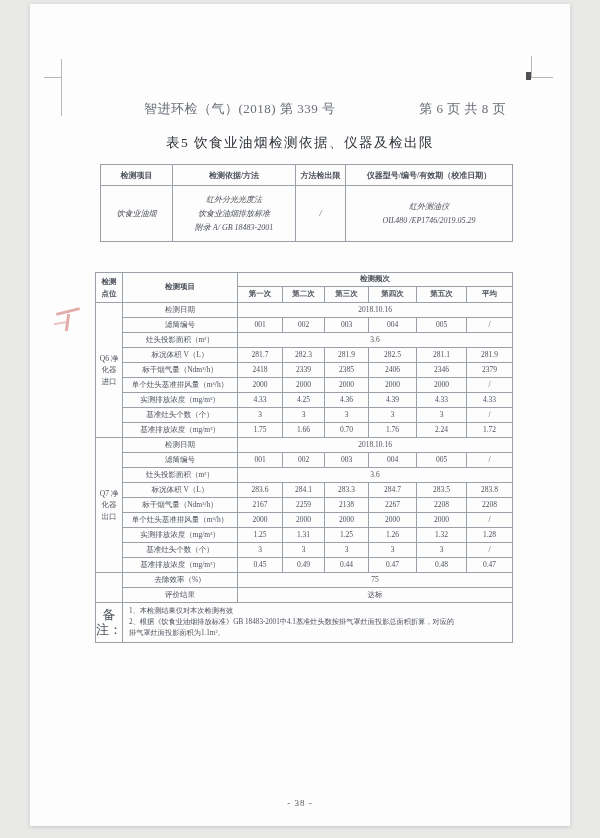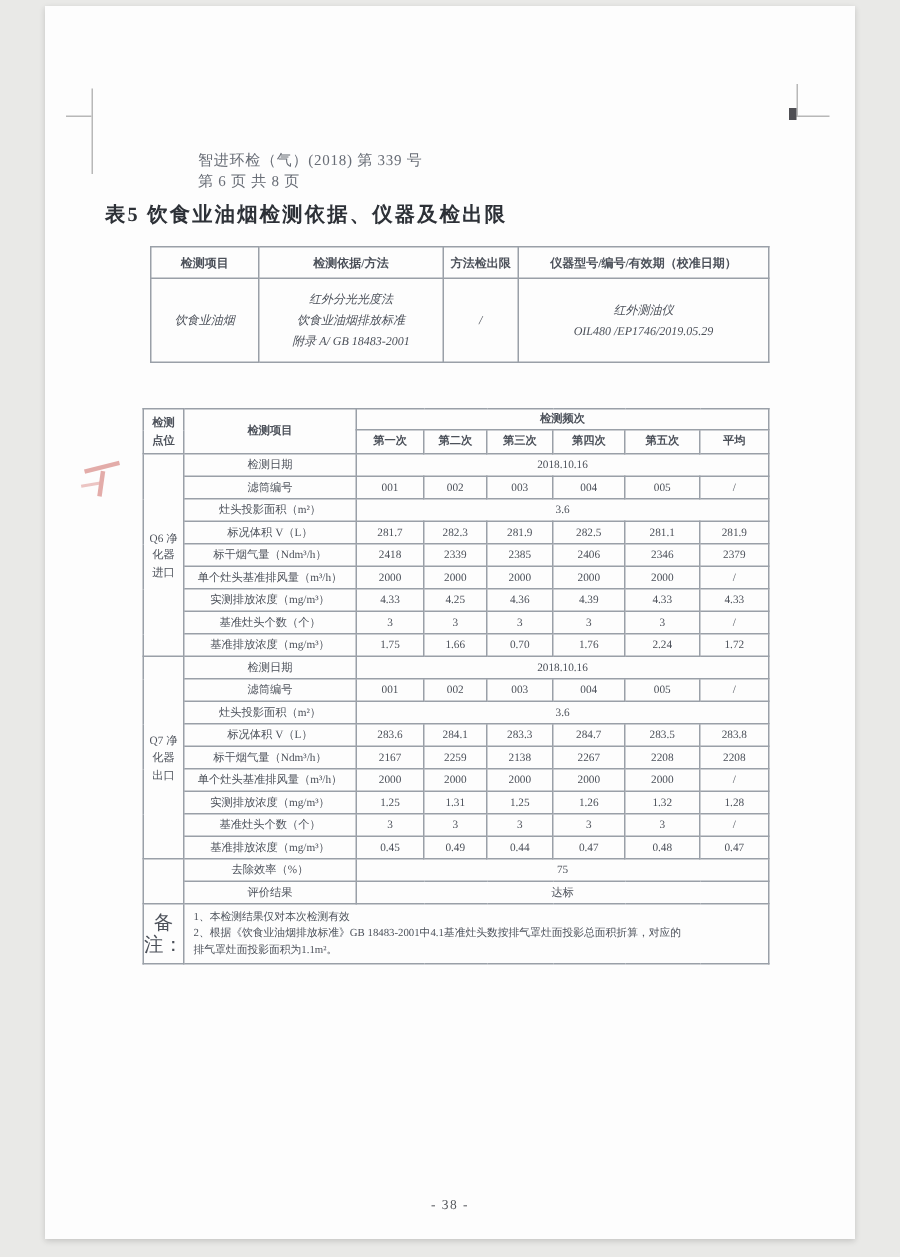--- a/index.html
+++ b/index.html
@@ -16,27 +16,27 @@
   .mark{position:absolute;background:#b8b8b8;}
   .mark-sq{position:absolute;background:#4f4f54;}
   
   .stamp{position:absolute;left:20px;top:298px;width:34px;height:38px;opacity:.55;}
   .stamp i{position:absolute;background:#cf6b66;display:block;}
   .stamp .s1{left:6px;top:8px;width:24px;height:3px;transform:rotate(-14deg);}
   .stamp .s2{left:16px;top:12px;width:3px;height:17px;transform:rotate(8deg);}
   .stamp .s3{left:4px;top:20px;width:14px;height:2px;transform:rotate(-10deg);opacity:.7;}
 
   .hdr{
-    position:absolute;top:96px;left:102px;right:64px;
+    position:absolute;top:96px;left:114px;right:64px;
     display:flex;justify-content:space-between;
-    font-size:10px;color:#686d76;letter-spacing:.5px;flex-direction:column;
+    font-size:13px;color:#686d76;letter-spacing:.5px;
   }
   .title{
-    position:absolute;left:40px;width:460px;text-align:left;
-    font-size:13.5px;font-weight:bold;color:#2d3137;letter-spacing:1.5px;
+    position:absolute;left:40px;width:460px;text-align:center;
+    font-size:13.5px;font-weight:normal;color:#2d3137;letter-spacing:1.5px;
   }
   .t5title{top:130px;}
   .t6title{top:246px;}
 
   table{border-collapse:collapse;table-layout:fixed;}
   th,td{border:1px solid #9aa0a8;color:#4c515a;text-align:center;vertical-align:middle;padding:0;}
 
   .t5{position:absolute;top:160px;left:70px;width:412px;}
   .t5 th{height:20px;font-size:8px;font-weight:bold;}
   .t5 td{height:55px;font-size:8px;font-style:italic;}

